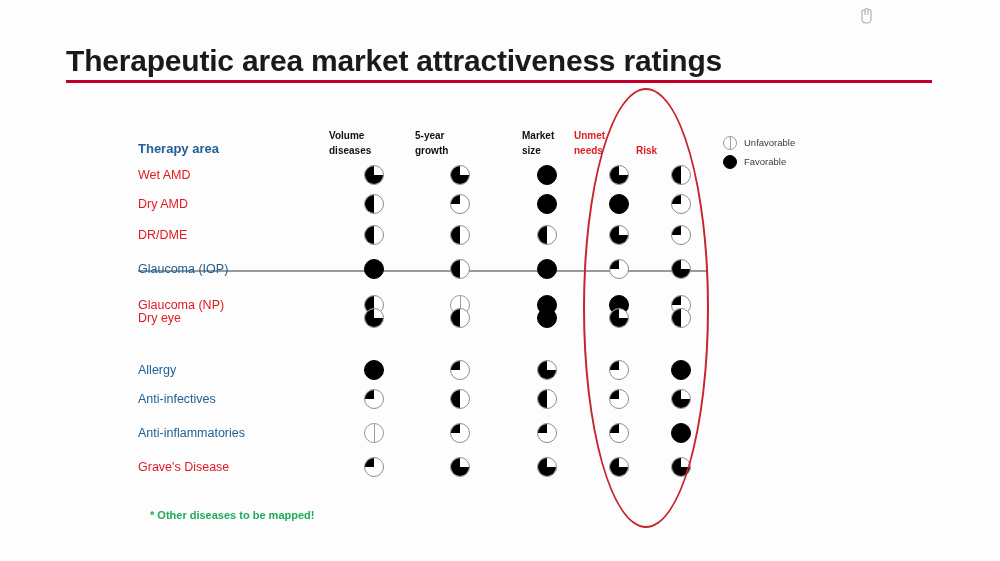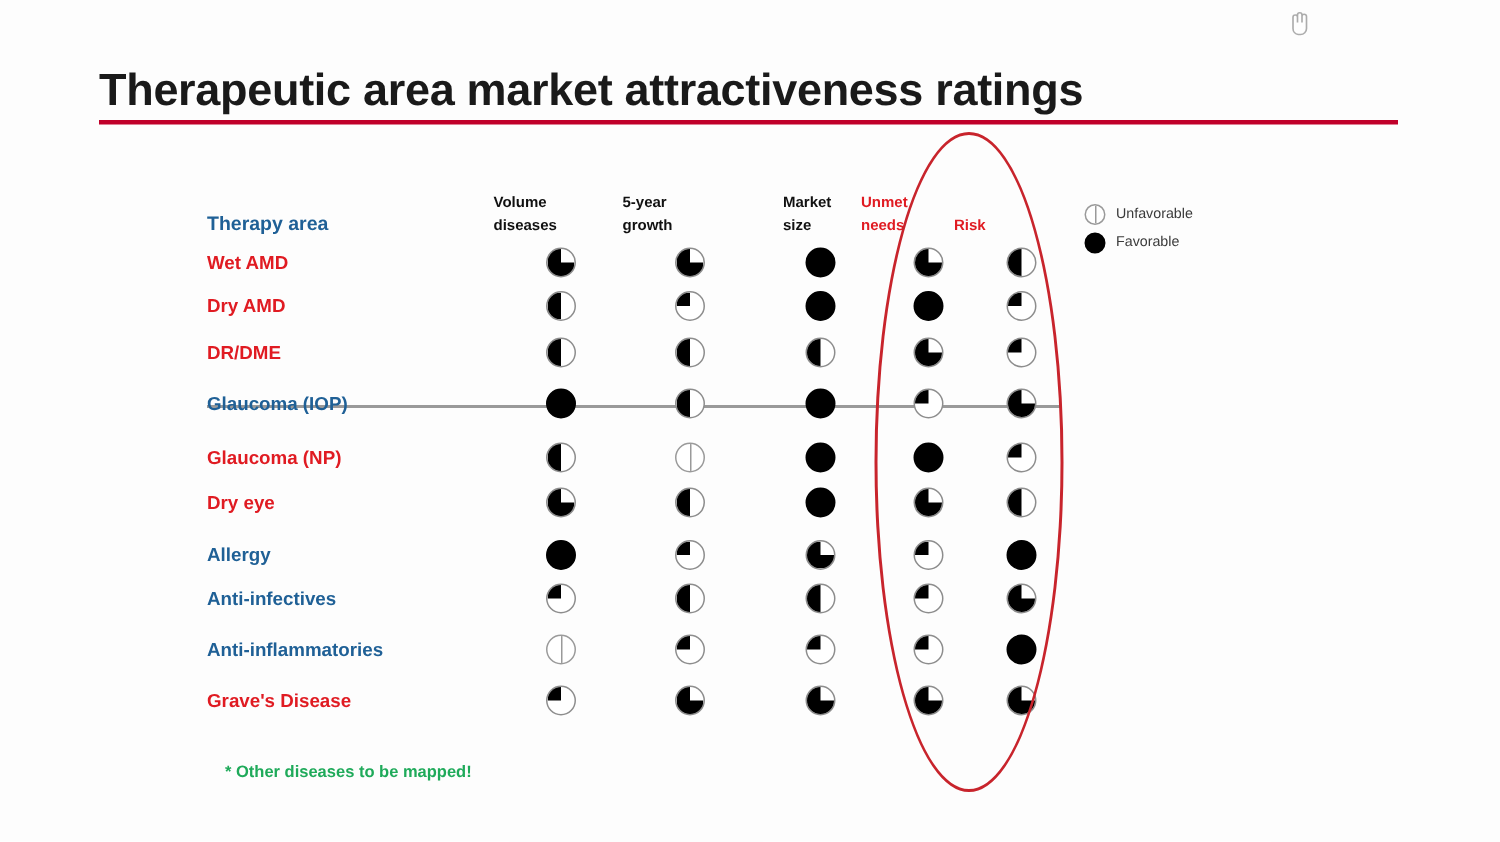--- a/index.html
+++ b/index.html
@@ -99,21 +99,21 @@
     position: absolute;
     left: 0;
     width: 580px;
     height: 22px;
   }
   .row-label {
     position: absolute;
     left: 0;
     top: 0;
     font-size: 12.5px;
-    font-weight: bold;
+    font-weight: normal;
     line-height: 22px;
     white-space: nowrap;
   }
   .row-label.red  { color: #e01b22; }
   .row-label.blue { color: #1f6096; }
   .cell {
     position: absolute;
     top: 1px;
     width: 22px;
     height: 22px;
@@ -349,21 +349,21 @@
           </div>
           <div class="cell" style="left: 471px;">
             <div class="hb full"></div>
           </div>
           <div class="cell" style="left: 533px;">
             <div class="hb q25">
               <div class="wedge"></div>
             </div>
           </div>
         </div>
-        <div class="row" style="top: 212px;">
+        <div class="row" style="top: 195px;">
           <div class="row-label red">Dry eye</div>
           <div class="cell" style="left: 226px;">
             <div class="hb q75">
               <div class="wedge"></div>
             </div>
           </div>
           <div class="cell" style="left: 312px;">
             <div class="hb q50">
               <div class="wedge"></div>
             </div>

